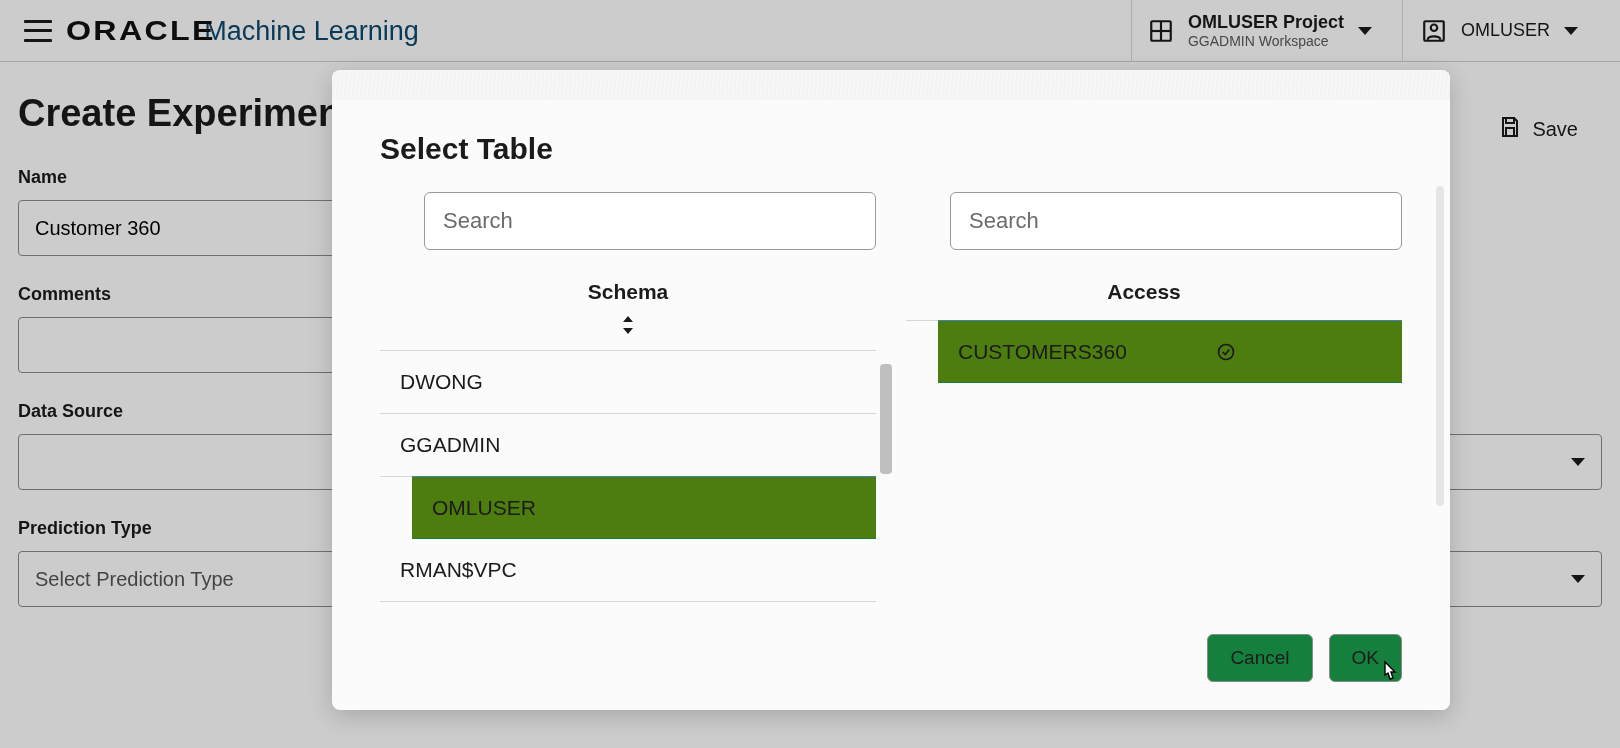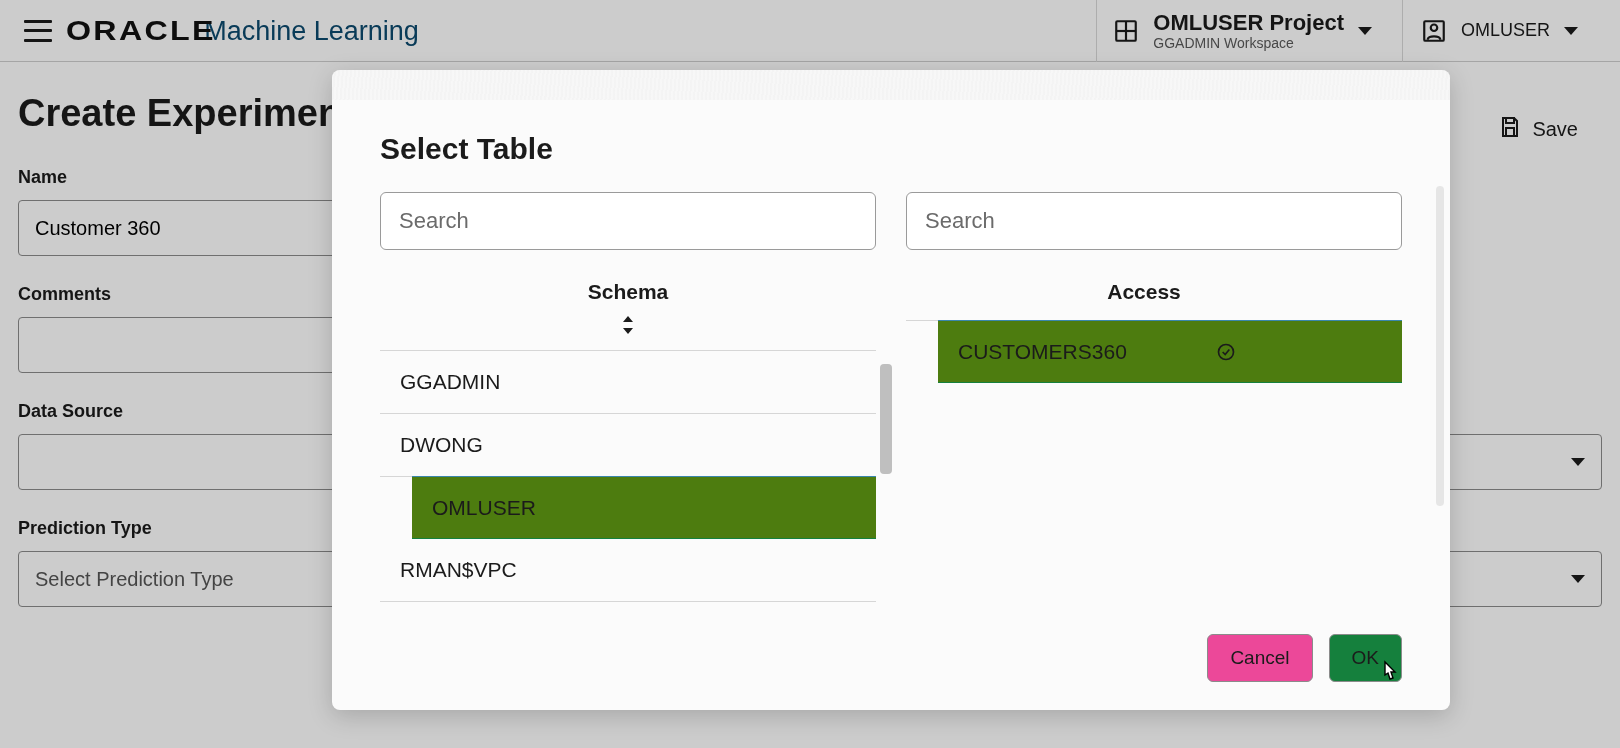--- a/index.html
+++ b/index.html
@@ -15,21 +15,21 @@
 
   .brand { display: flex; align-items: baseline; gap: 8px; }
   .brand-logo { font-family: "Arial Black", Arial, sans-serif; font-weight: 900; font-size: 28px; letter-spacing: 2px; transform: scaleX(1.15); transform-origin: left center; color:#111; }
   .brand-sub { font-size: 27px; color: #0c4a6e; font-weight: 400; }
 
   .topbar-spacer { flex: 1; }
 
   .proj-block { display:flex; align-items:center; gap: 14px; padding: 0 16px; height:62px; border-left:1px solid #d9d9d9; }
   .grid-icon svg, .user-icon svg { display:block; }
   .proj-text { display:flex; flex-direction:column; line-height:1.15; }
-  .proj-title { font-size: 22px; font-weight:600; }
+  .proj-title { font-size: 18px; font-weight:600; }
   .proj-sub   { font-size: 14px; color:#5a5a5a; }
   .caret-down { width:0;height:0;border-left:7px solid transparent;border-right:7px solid transparent;border-top:8px solid #1b1b1b; }
 
   .user-block { display:flex; align-items:center; gap:14px; padding:0 18px; height:62px; border-left:1px solid #d9d9d9; }
   .user-name { font-size:18px; font-weight:500; }
 
   
   .page {
     padding: 30px 18px 0 18px; position: relative; z-index:1;
   }
@@ -66,21 +66,21 @@
   }
   .modal-decor { position:absolute; top:0;left:0;right:0;height:30px; border-top-left-radius:8px;border-top-right-radius:8px;
      background: repeating-linear-gradient(95deg, #f4f4f4 0 2px, #eeeeee 2px 4px); opacity:.55;}
   .modal-title { font-size:30px; font-weight:800; margin: 26px 0 26px 0; position:relative; }
 
   .panes { display:flex; gap:30px; flex:1; min-height:0; }
   .pane { flex:1; display:flex; flex-direction:column; min-height:0; }
 
   .search-box {
     height:58px; border:1px solid #9a9a9a; border-radius:6px; background:#fff;
-    padding:0 18px; font-size:22px; color:#161616; outline:none;
+    padding:0 18px; font-size:22px; color:#161616; outline:none;margin-left:44px;
   }
   .search-box::placeholder { color:#6b6b6b; }
 
   .col-header {
     display:flex; align-items:center; gap:12px; font-size:21px; font-weight:700;
     padding: 30px 20px 16px 20px;
     flex-direction: column;
   }
   .sort-icon svg { display:block; }
 
@@ -97,21 +97,21 @@
   .pane.right .headers-row .col-header:first-child { flex:1; }
   .pane.right .headers-row .col-header.access { padding-right:40px; }
 
   .trow { display:flex; }
   .trow .cell-name { flex:1; display:flex; align-items:center; }
   .trow .cell-access { width:170px; display:flex; align-items:center; padding-left:4px; }
 
   .modal-footer { display:flex; justify-content:flex-end; gap:16px; padding-top:14px; }
   .btn {
     height:48px; min-width:72px; padding:0 22px; border:1px solid #8b8b8b; border-radius:6px;
-    background:#ec4899; font-size:19px; display:flex; align-items:center; justify-content:center; cursor:pointer;
+    background:#15803d; font-size:19px; display:flex; align-items:center; justify-content:center; cursor:pointer;
   }
   .btn.primary { background:#15803d; }
 
   .cursor-img { position:absolute; left:1046px; top:590px; z-index:30; pointer-events:none; }
 
   
   .modal-inner-scroll { position:absolute; right:6px; top:116px; width:8px; height:320px; background:#d9d9d9; opacity:.6; border-radius:4px; }
 </style>
 </head>
 <body>
@@ -214,22 +214,22 @@
       <div class="col-header">
         <span>Schema</span>
         <span class="sort-icon">
           <svg width="14" height="18" viewBox="0 0 14 18">
               <path d="M7 0l5 6H2zM7 18l5-6H2z" fill="#1b1b1b"></path>
             </svg>
         </span>
       </div>
       <div class="list-wrap">
         <div class="list" id="schema-list">
+            <div class="row">DWONG</div>
             <div class="row">GGADMIN</div>
-            <div class="row">DWONG</div>
             <div class="row selected">OMLUSER</div>
             <div class="row">RMAN$VPC</div>
           </div>
         <div class="scroll-thumb"></div>
       </div>
     </div>
 
     <div class="pane right">
       <input class="search-box" placeholder="Search" style="">
       <div class="headers-row">

